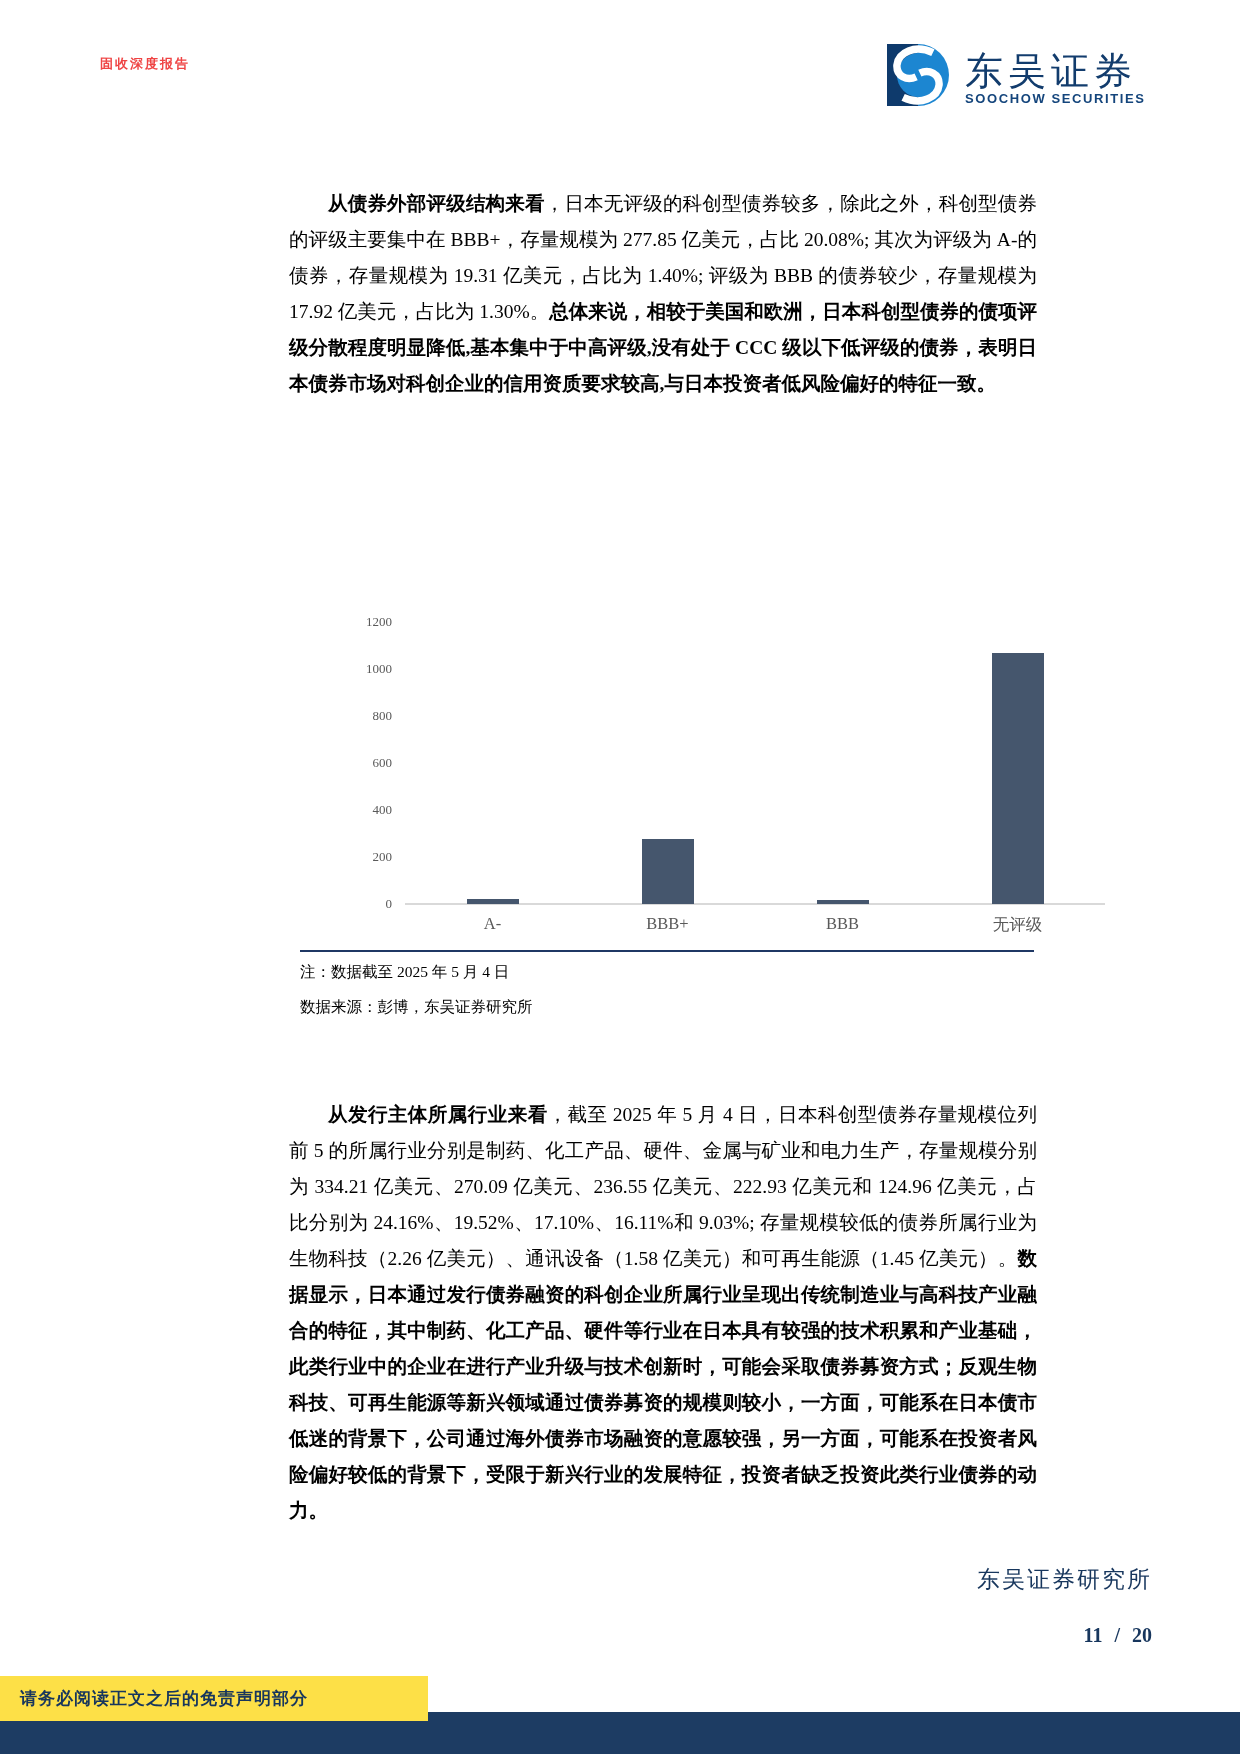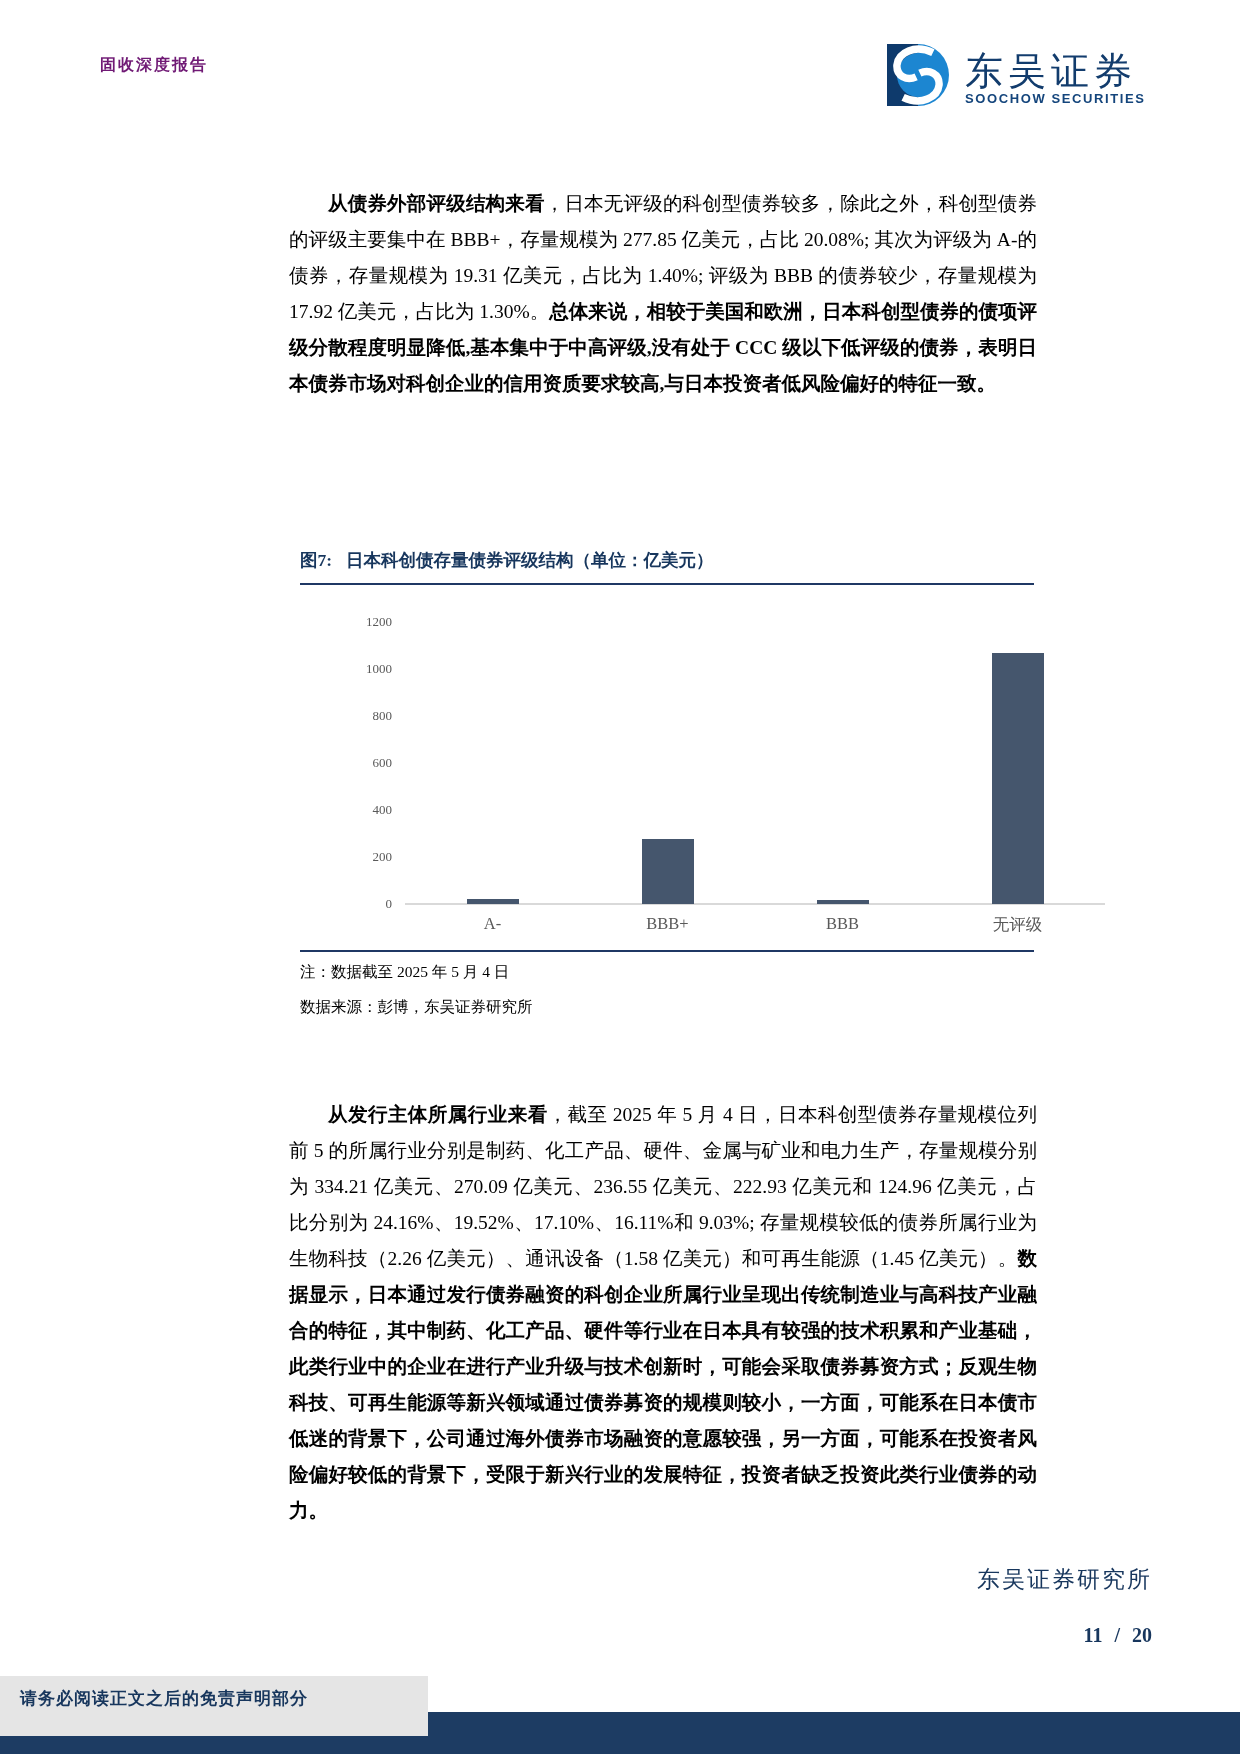--- a/index.html
+++ b/index.html
@@ -1,21 +1,21 @@
 <!DOCTYPE html>
 <html><head>
 <meta charset="utf-8">
 <style>
   html,body{margin:0;padding:0;background:#888;}
   .page{position:relative;width:1240px;height:1754px;background:#ffffff;margin:0 auto;
         font-family:"Liberation Serif","DejaVu Serif",serif;overflow:hidden;}
 
   
-  .report-type{position:absolute;left:100px;top:55px;font-size:16px;font-weight:bold;
-               color:#701a75;letter-spacing:2px;}
+  .report-type{position:absolute;left:100px;top:55px;font-size:13px;font-weight:bold;
+               color:#ef4444;letter-spacing:2px;}
   .logo{position:absolute;left:887px;top:44px;display:flex;align-items:flex-end;}
   .logo-mark{width:62px;height:62px;display:block;}
   .logo-text{margin-left:16px;}
   .logo-cn{font-size:38px;line-height:42px;color:#123c6d;letter-spacing:5px;white-space:nowrap;}
   .logo-en{font-size:13px;line-height:14px;font-weight:bold;color:#14457c;letter-spacing:1.6px;
            font-family:"Liberation Sans","DejaVu Sans",sans-serif;white-space:nowrap;}
 
   
   .para{position:absolute;left:289px;width:748px;font-size:19.5px;line-height:36px;
         text-align:justify;text-indent:2em;color:#000;margin:0;}
@@ -38,21 +38,21 @@
   .fig-note{position:absolute;left:300px;font-size:15.5px;color:#000;line-height:22px;text-align:right;}
   .note1{top:961px;}
   .note2{top:996px;}
 
   
   .page-num{position:absolute;right:88px;top:1624px;font-size:20px;font-weight:bold;
             color:#17365d;word-spacing:7px;}
   .institute{position:absolute;right:88px;top:1564px;font-size:23px;color:#17365d;
              letter-spacing:2px;}
   .navy-bar{position:absolute;left:0;top:1712px;width:1240px;height:42px;background:#1d3c63;}
-  .disclaimer-box{position:absolute;left:0;top:1676px;width:428px;height:60px;background:#e5e5e5;
+  .disclaimer-box{position:absolute;left:0;top:1676px;width:428px;height:45px;background:#fde047;
                   color:#17365d;font-weight:bold;font-size:17px;line-height:45px;
                   padding-left:20px;box-sizing:border-box;letter-spacing:1px;}
 </style>
 </head>
 <body>
 
 <div class="page">
 
   <div class="report-type">固收深度报告</div>
 
@@ -65,23 +65,20 @@
       <path d="M26 86 C55 100 82 86 84 66 C85 48 68 40 53 47" fill="none" stroke="#ffffff" stroke-width="12"></path>
     </svg>
     <div class="logo-text">
       <div class="logo-cn">东吴证券</div>
       <div class="logo-en">SOOCHOW SECURITIES</div>
     </div>
   </div>
 
   <p class="para p1"><b>从债券外部评级结构来看</b><span>，日本无评级的科创型债券较多，除此之外，科创型债券的评级主要集中在 BBB+，存量规模为 277.85 亿美元，占比 20.08%; 其次为评级为 A-的债券，存量规模为 19.31 亿美元，占比为 1.40%; 评级为 BBB 的债券较少，存量规模为 17.92 亿美元，占比为 1.30%。</span><b>总体来说，相较于美国和欧洲，日本科创型债券的债项评级分散程度明显降低,基本集中于中高评级,没有处于 CCC 级以下低评级的债券，表明日本债券市场对科创企业的信用资质要求较高,与日本投资者低风险偏好的特征一致。</b></p>
 
-  <div class="fig-caption">
-    <span class="fig-label">图7:</span><span>日本科创债存量债券评级结构（单位：亿美元）</span>
-  </div>
 
   <div class="chart" id="plot">
     <div class="baseline" style="background: rgb(217, 217, 217);"></div>
   <div class="ytick" style="top: 294px;">0</div>
       <div class="ytick" style="top: 247px;">200</div>
       <div class="ytick" style="top: 200px;">400</div>
       <div class="ytick" style="top: 153px;">600</div>
       <div class="ytick" style="top: 106px;">800</div>
       <div class="ytick" style="top: 59px;">1000</div>
       <div class="ytick" style="top: 12px;">1200</div>

